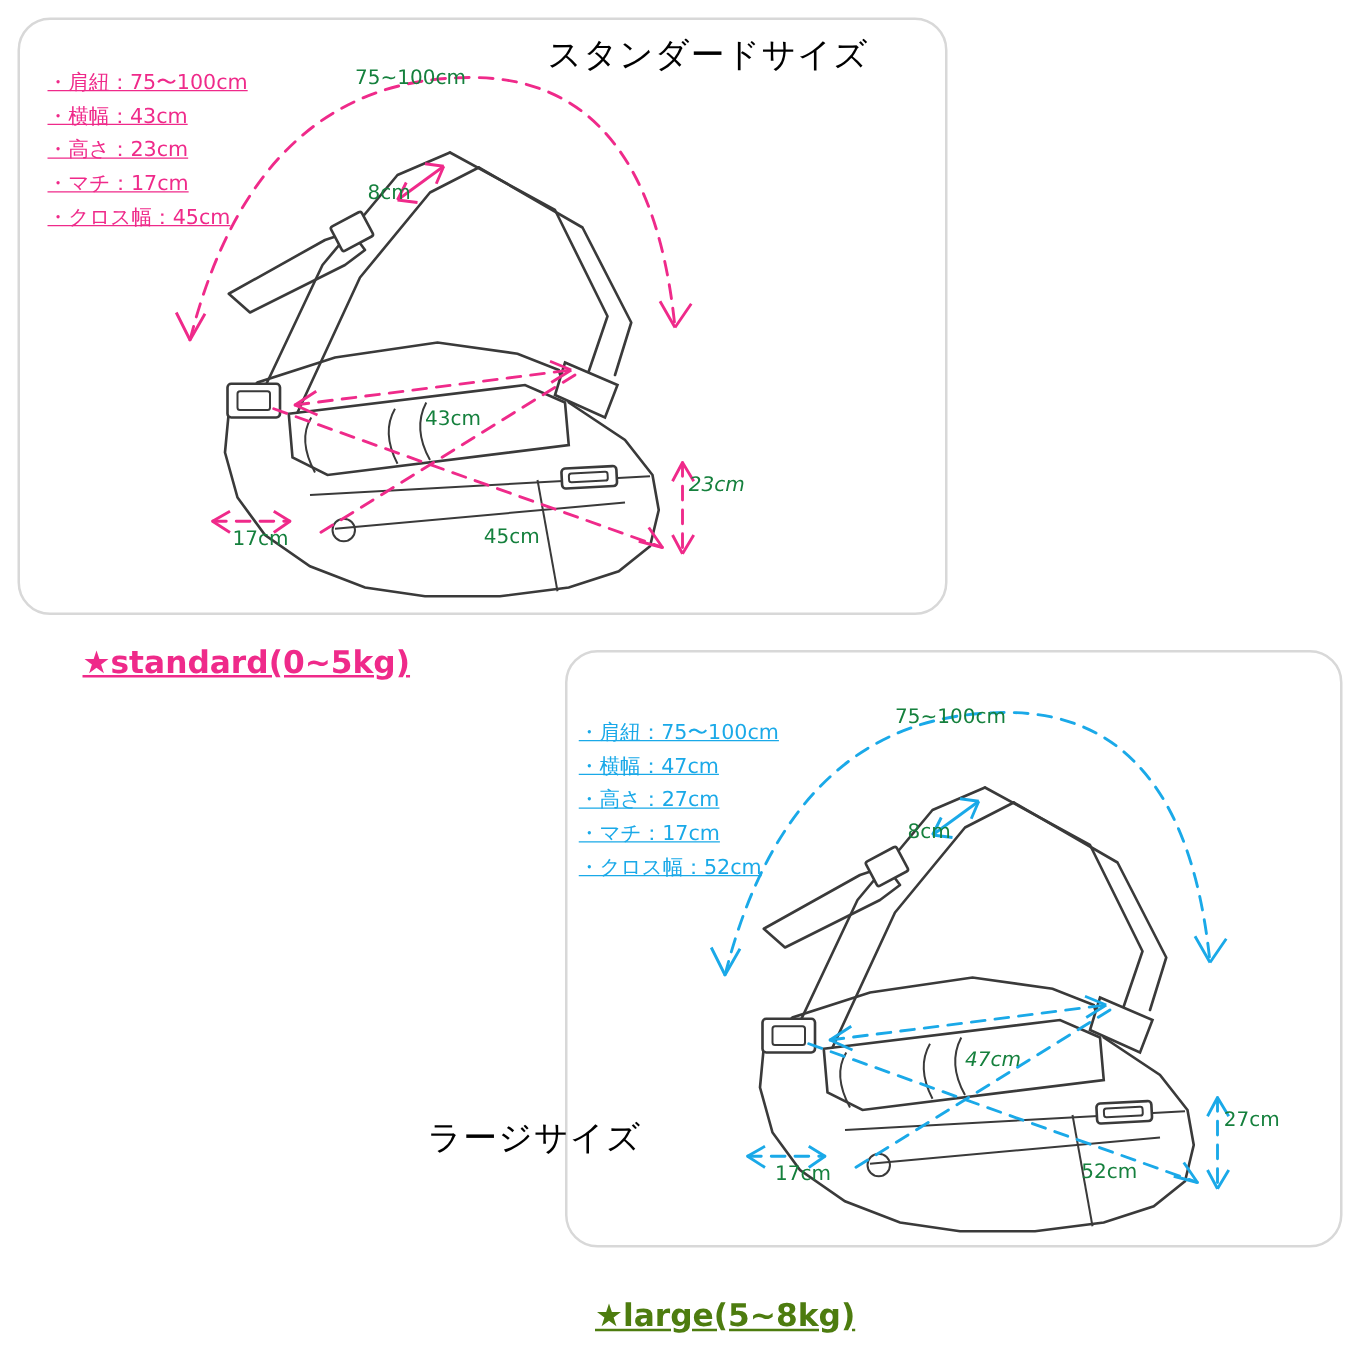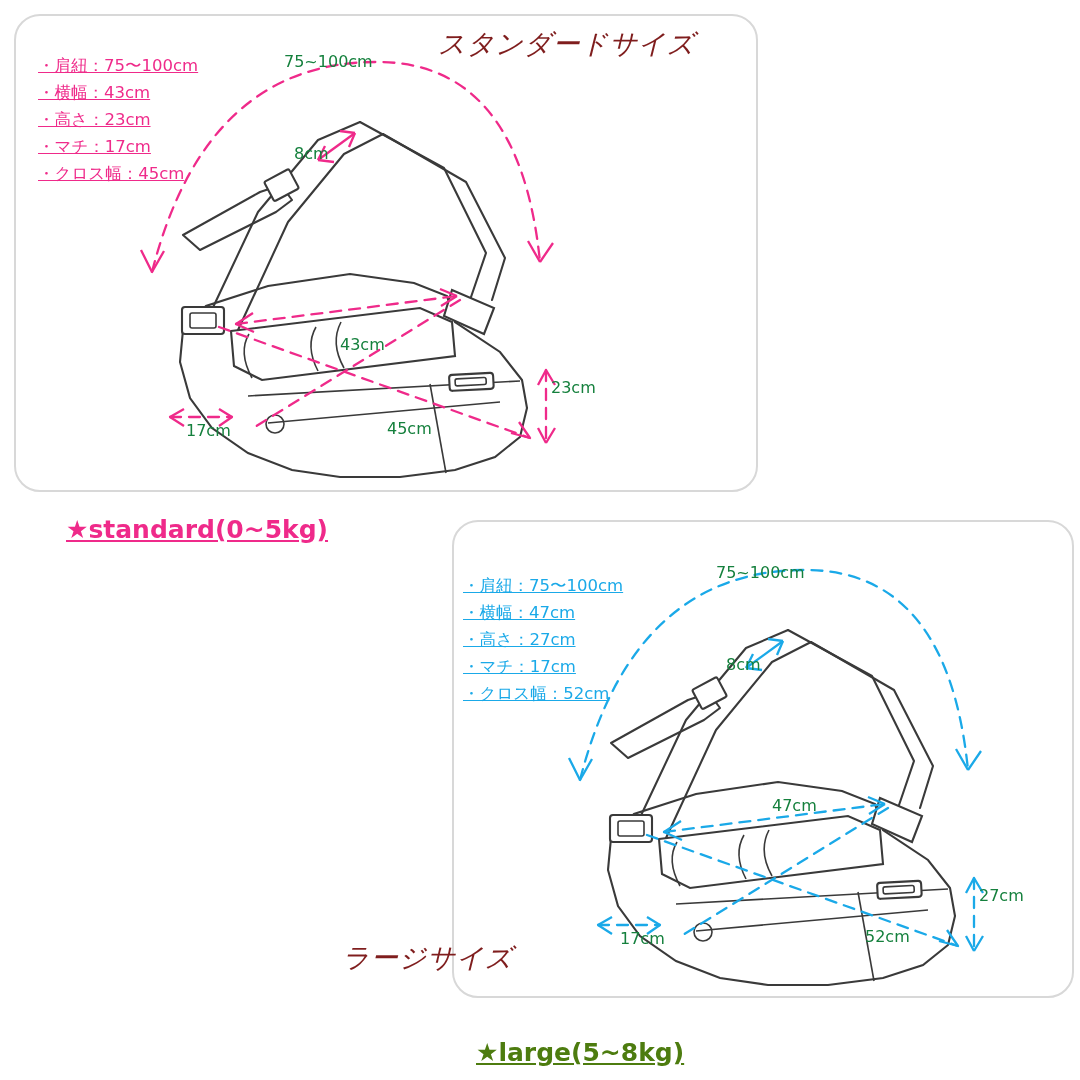--- a/index.html
+++ b/index.html
@@ -16,27 +16,26 @@
     border:2px solid #d8d8d8;
     border-radius:26px;
     box-sizing:border-box;
   }
   #panel-standard{ left:14px; top:14px; width:744px; height:478px; }
   #panel-large{ left:452px; top:520px; width:622px; height:478px; }
 
   .panel-title{
     position:absolute;
     font-size:27px;
-    color:#7f1d1d;
+    color:#000000;
     letter-spacing:1px;
     white-space:nowrap;
-    font-style:italic;
   }
   #title-standard{ left:438px; top:26px; }
-  #title-large{ left:342px; top:940px;text-align:right; }
+  #title-large{ left:342px; top:892px;text-align:right; }
 
   .spec-list{
     position:absolute;
     font-size:16.5px;
     line-height:27px;
     white-space:nowrap;
   }
   #spec-standard{ left:38px; top:52px; color:#ef2a8a; }
   #spec-large{ left:463px; top:572px; color:#1aa9e8; }
   .spec-list div{ letter-spacing:0px;text-decoration:underline; }
@@ -201,26 +200,26 @@
 <div class="spec-list" id="spec-large">
   <div>・肩紐：75〜100cm</div>
   <div>・横幅：47cm</div>
   <div>・高さ：27cm</div>
   <div>・マチ：17cm</div>
   <div>・クロス幅：52cm</div>
 </div>
 
 <div class="dimlabel ldark" style="left:284px;top:52px;">75~100cm</div>
 <div class="dimlabel ldark" style="left:294px;top:144px;">8cm</div>
-<div class="dimlabel ldark" style="left:340px;top:335px;">43cm</div>
-<div class="dimlabel ldark" style="left:551px;top:378px;">23cm</div>
+<div class="dimlabel ldark" style="left:340px;top:325px;">43cm</div>
+<div class="dimlabel ldark" style="left:551px;top:378px;font-style:italic;">23cm</div>
 <div class="dimlabel ldark" style="left:186px;top:421px;">17cm</div>
 <div class="dimlabel ldark" style="left:387px;top:419px;text-align:right;">45cm</div>
 
 <div class="dimlabel ldark" style="left:716px;top:563px;">75~100cm</div>
 <div class="dimlabel ldark" style="left:726px;top:655px;">8cm</div>
-<div class="dimlabel ldark" style="left:772px;top:796px;">47cm</div>
+<div class="dimlabel ldark" style="left:772px;top:838px;font-style:italic;">47cm</div>
 <div class="dimlabel ldark" style="left:979px;top:886px;text-align:right;">27cm</div>
 <div class="dimlabel ldark" style="left:620px;top:929px;">17cm</div>
 <div class="dimlabel ldark" style="left:820px;top:927px;margin-left:45px;">52cm</div>
 
 <div class="caption" id="caption-standard">★standard(0~5kg)</div>
 <div class="caption" id="caption-large">★large(5~8kg)</div>
 
 </body></html>

